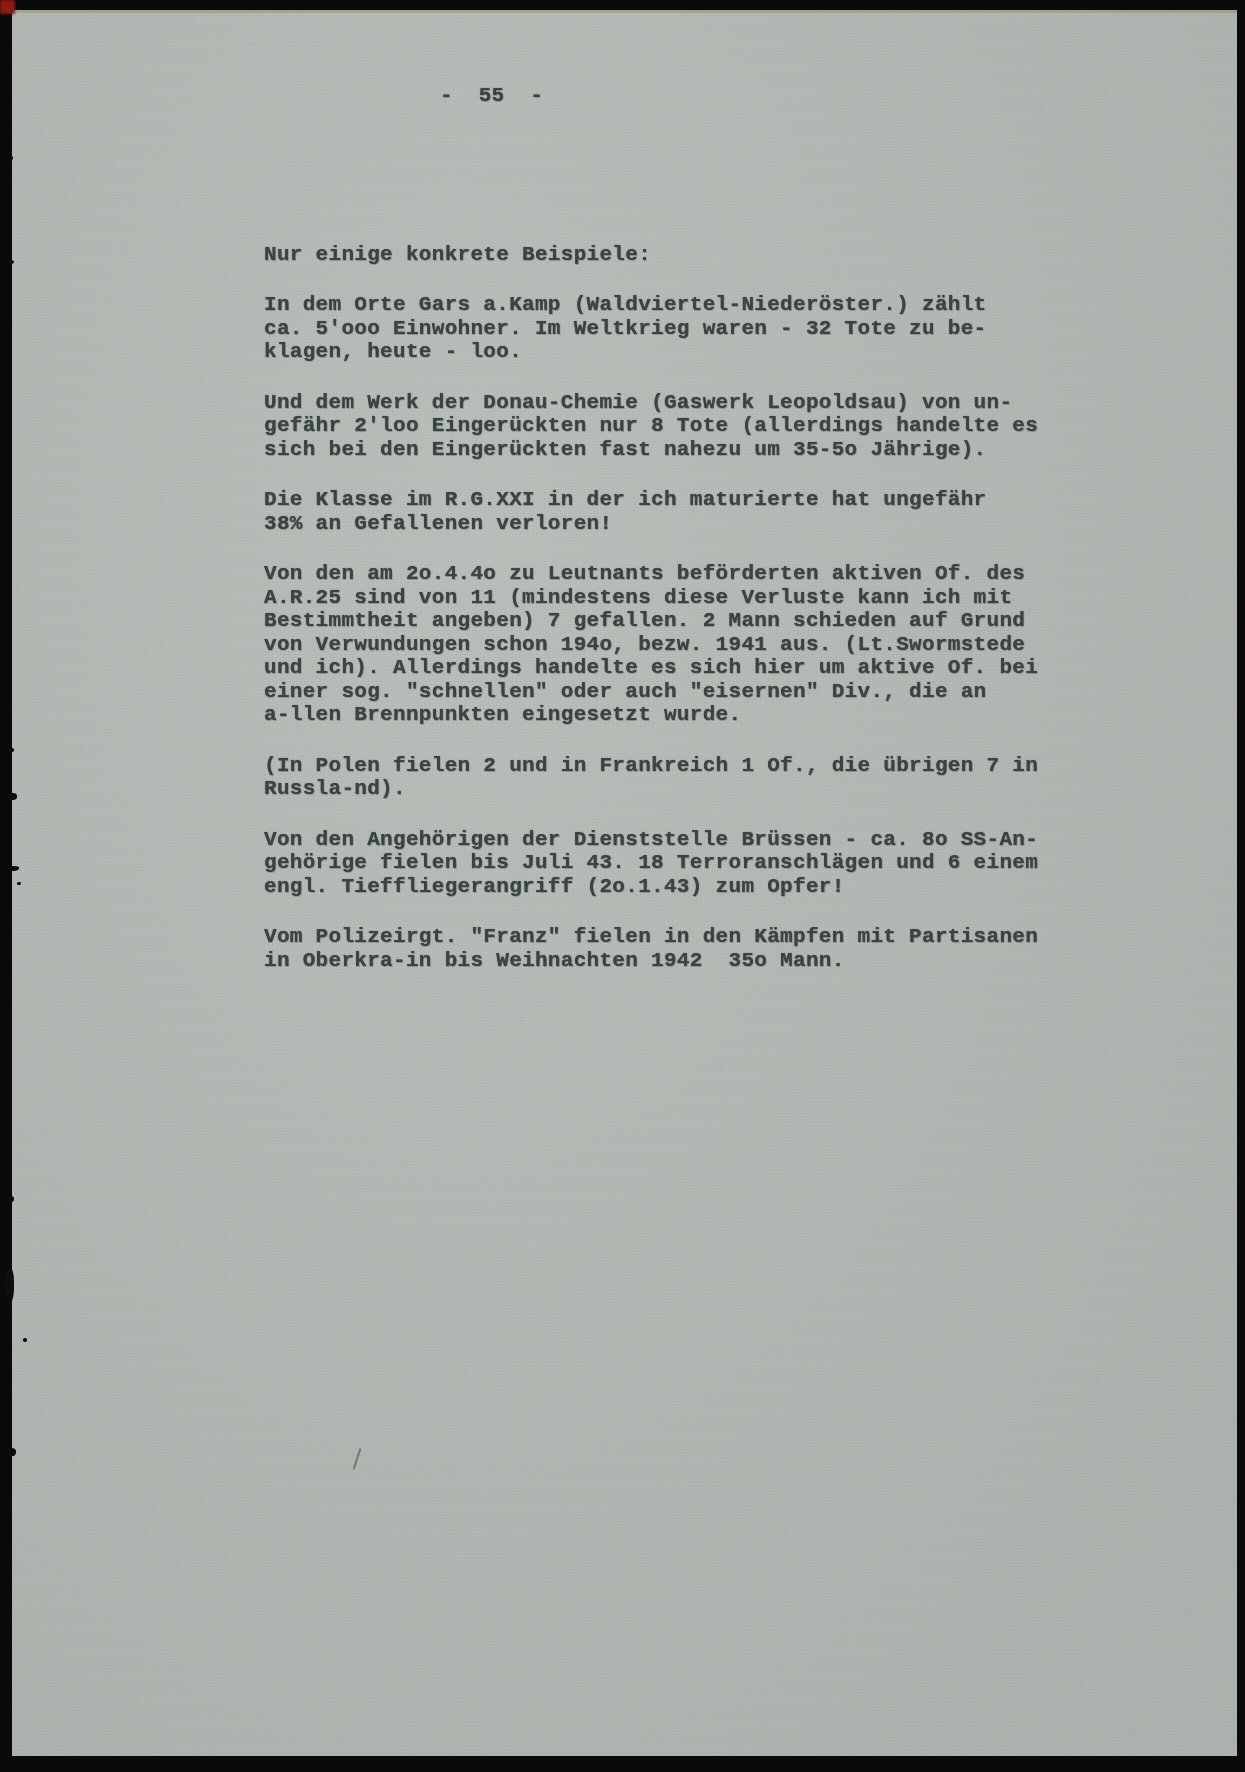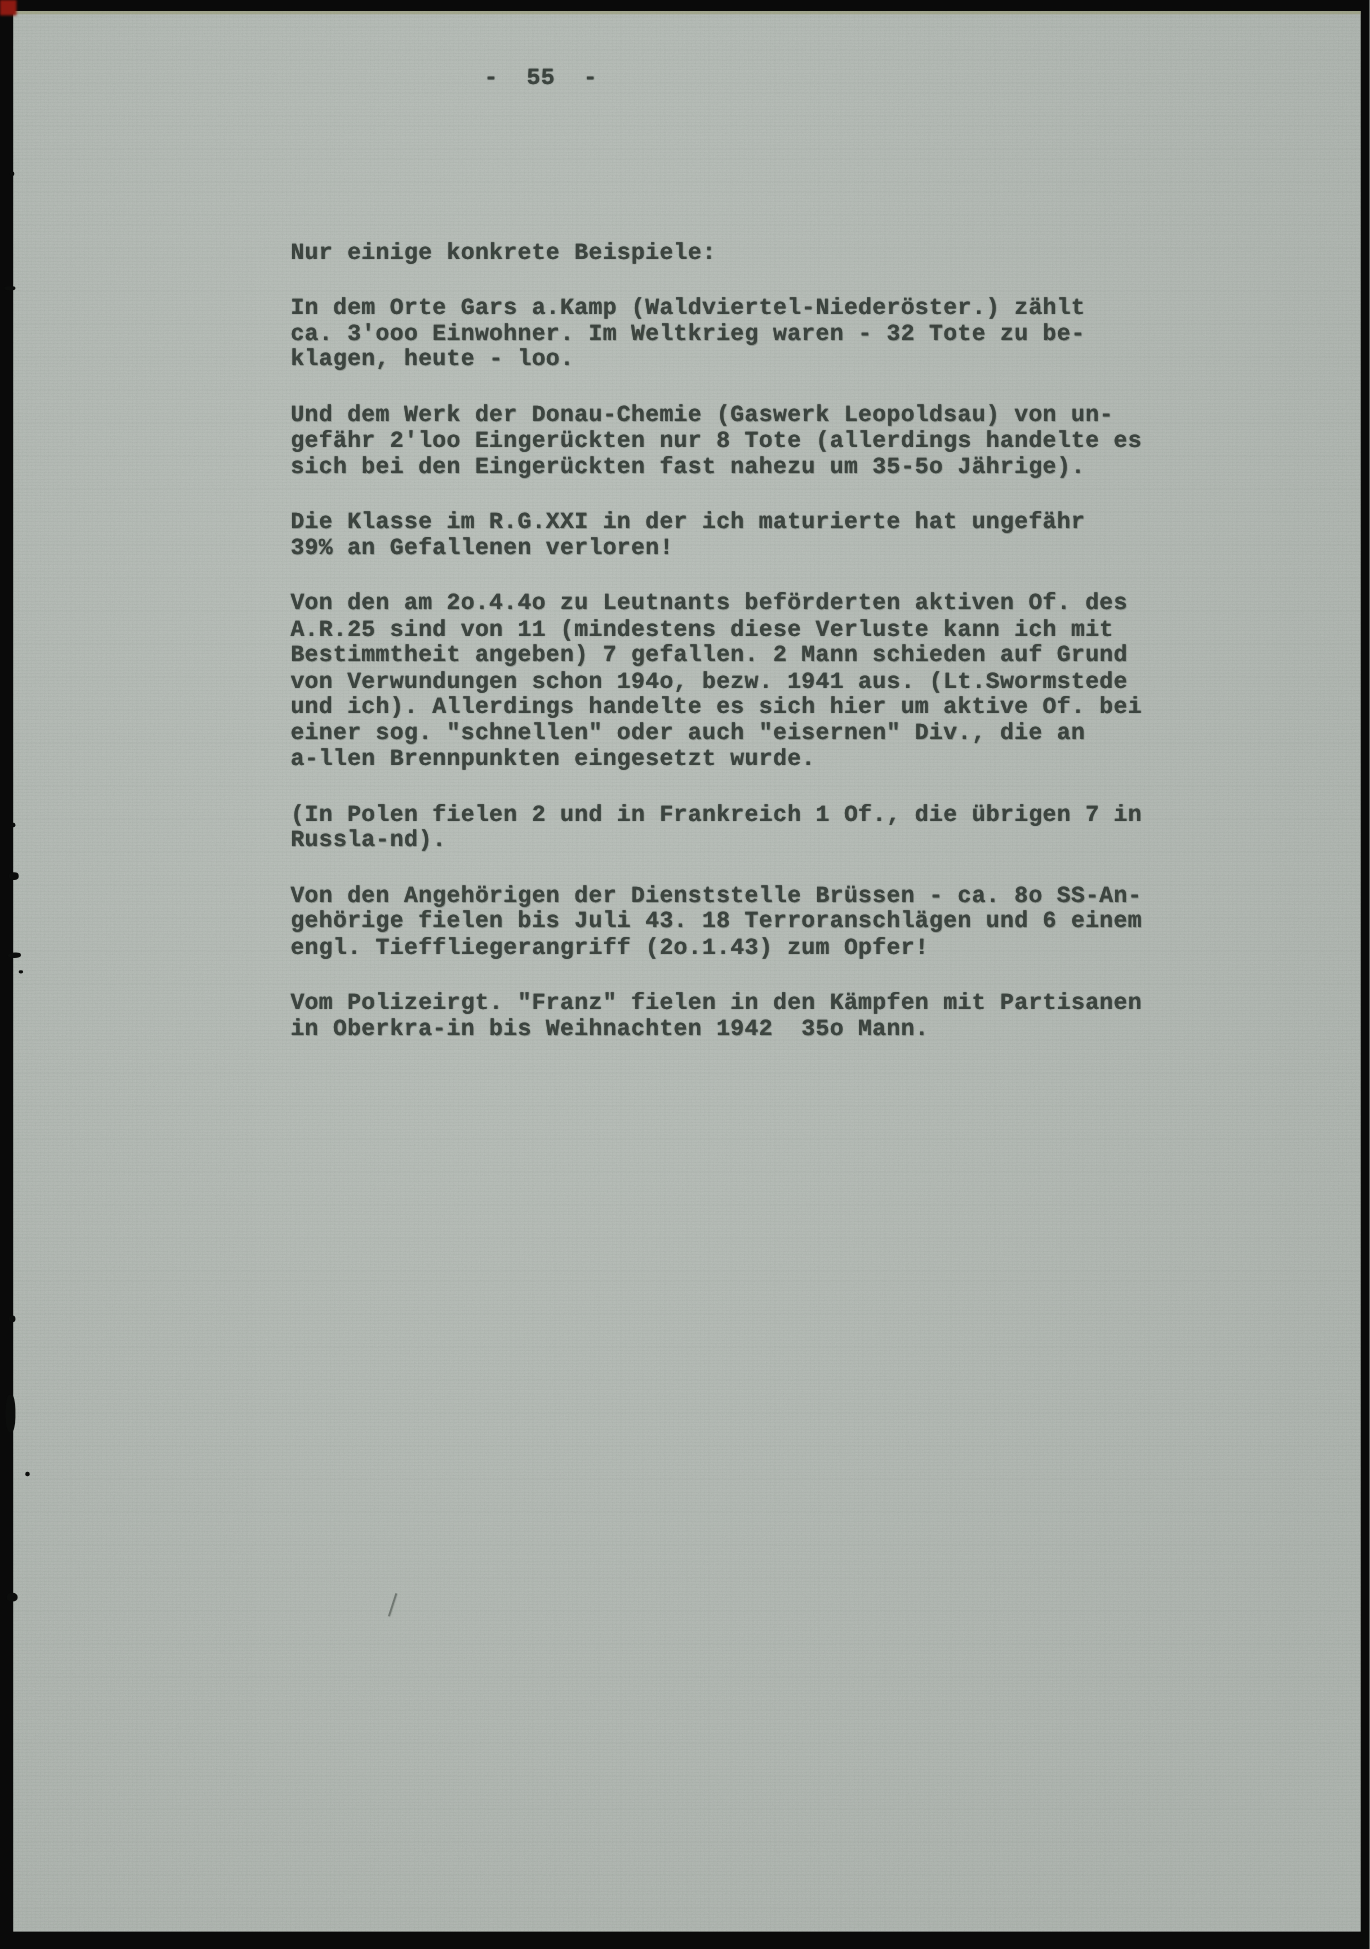--- a/index.html
+++ b/index.html
@@ -24,21 +24,21 @@
       repeating-linear-gradient(90deg, rgba(120,130,120,0.035) 0 1px, rgba(0,0,0,0) 1px 4px),
       var(--paper);
   }
   .paper-top-sheen{
     position:absolute;left:0;top:0;right:0;height:3px;
     background:#8f9160;opacity:.45;
   }
   .noise{position:absolute;inset:0;width:100%;height:100%;pointer-events:none;}
   .content{
     position:relative;
-    padding:50px 0 0 252px;
+    padding:74px 0 0 252px;
     color:var(--ink);
     font-size:21px;
     line-height:23.5px;
     letter-spacing:0.3px;
     font-weight:bold;
     text-shadow:0 0 1px rgba(58,66,61,.85), .6px .6px 0 rgba(58,66,61,.25);
     filter:blur(.25px);
   }
   .content p{
     margin:12px 0 27px 0;
@@ -70,27 +70,27 @@
       <feColorMatrix type="saturate" values="0"></feColorMatrix>
     </filter>
     <rect width="100%" height="100%" filter="url(#grain)" opacity="0.10"></rect>
   </svg>
   <div class="paper-top-sheen"></div>
 
   <div class="content">
     <div class="pagenum">-  55  -</div>
     <p>Nur einige konkrete Beispiele:</p>
     <p>In dem Orte Gars a.Kamp (Waldviertel-Niederöster.) zählt
-ca. 3'ooo Einwohner. Im Weltkrieg waren - 32 Tote zu be-
+ca. 5'ooo Einwohner. Im Weltkrieg waren - 32 Tote zu be-
 klagen, heute - loo.</p>
     <p>Und dem Werk der Donau-Chemie (Gaswerk Leopoldsau) von un-
 gefähr 2'loo Eingerückten nur 8 Tote (allerdings handelte es
 sich bei den Eingerückten fast nahezu um 35-5o Jährige).</p>
     <p>Die Klasse im R.G.XXI in der ich maturierte hat ungefähr
-39% an Gefallenen verloren!</p>
+38% an Gefallenen verloren!</p>
     <p>Von den am 2o.4.4o zu Leutnants beförderten aktiven Of. des
 A.R.25 sind von 11 (mindestens diese Verluste kann ich mit
 Bestimmtheit angeben) 7 gefallen. 2 Mann schieden auf Grund
 von Verwundungen schon 194o, bezw. 1941 aus. (Lt.Swormstede
 und ich). Allerdings handelte es sich hier um aktive Of. bei
 einer sog. "schnellen" oder auch "eisernen" Div., die an
 a-llen Brennpunkten eingesetzt wurde.</p>
     <p>(In Polen fielen 2 und in Frankreich 1 Of., die übrigen 7 in
 Russla-nd).</p>
     <p>Von den Angehörigen der Dienststelle Brüssen - ca. 8o SS-An-

